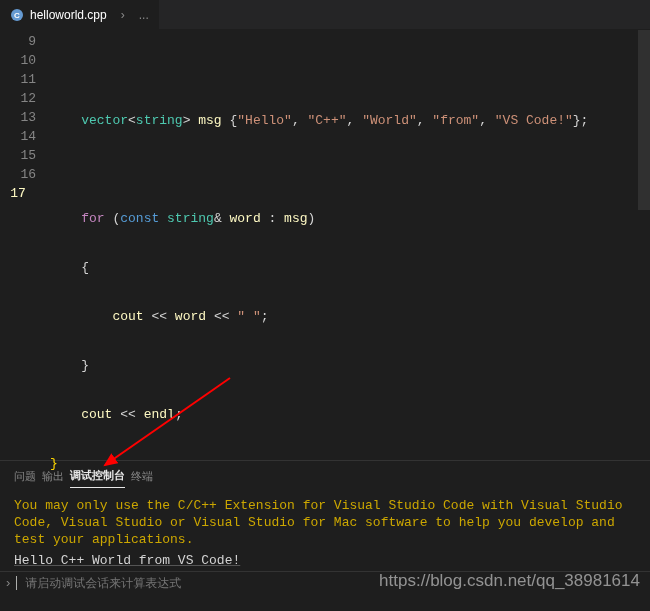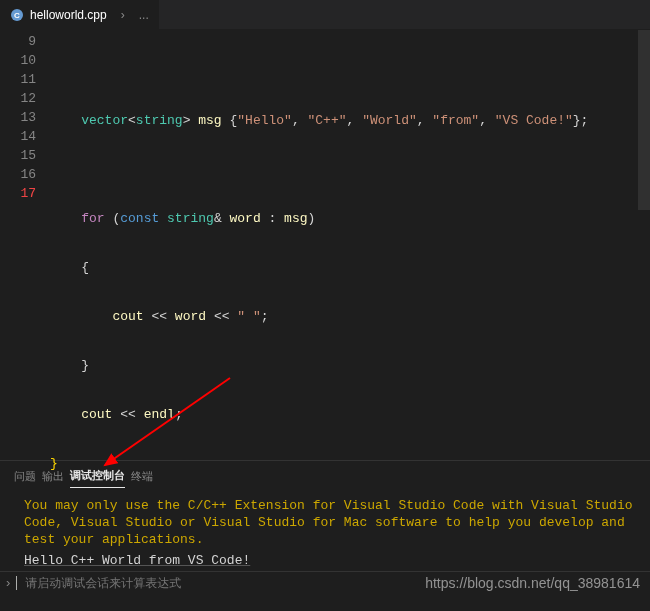--- a/index.html
+++ b/index.html
@@ -51,21 +51,21 @@
     }
     .gutter {
       width: 50px;
       text-align: right;
       padding-right: 14px;
       color: #858585;
       user-select: none;
       padding-top: 2px;
     }
     .gutter div { height: 19px; line-height: 19px; }
-    .gutter .active { color: #ef4444; }
+    .gutter .active { color: #fef9c3; text-align: center; }
     .code {
       flex: 1;
       padding-top: 2px;
       white-space: pre;
     }
     .code-line { height: 19px; line-height: 19px; }
     .tok-type { color: #4ec9b0; }
     .tok-kw { color: #569cd6; }
     .tok-ctrl { color: #c586c0; }
     .tok-var { color: #fef9c3; }
@@ -99,21 +99,21 @@
       color: #888;
       cursor: pointer;
       padding: 4px 0;
     }
     .panel-tab.active {
       color: #e7e7e7;
       border-bottom: 1px solid #e7e7e7;
       font-weight: bold;
     }
     .panel-content {
-      padding: 6px 14px 2px 24px;
+      padding: 6px 14px 2px 14px;
       font-size: 13px;
       line-height: 17px;
     }
     .ext-msg { color: #cca700; }
     .output-line { color: #d4d4d4; margin-top: 4px; text-decoration: underline; text-decoration-color: #555; }
     .debug-input {
       display: flex;
       align-items: center;
       border-top: 1px solid #333;
       height: 22px;
@@ -136,21 +136,21 @@
       pointer-events: none;
       top: 370px;
       left: 90px;
     }
     .watermark {
       position: absolute;
       bottom: 20px;
       right: 10px;
       color: #b0b0b0;
       font-family: sans-serif;
-      font-size: 14px;
+      font-size: 17px;
       opacity: 0.8;
     }
   </style>
 </head>
 <body>
 
 <div class="tab-bar">
   <div class="tab">
     <span class="tab-icon">
       <svg width="14" height="14" viewBox="0 0 14 14">

